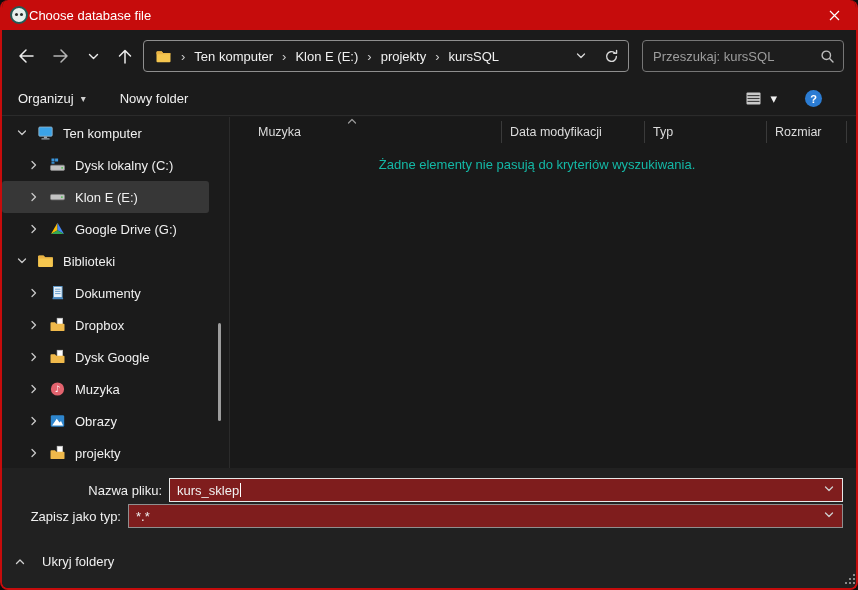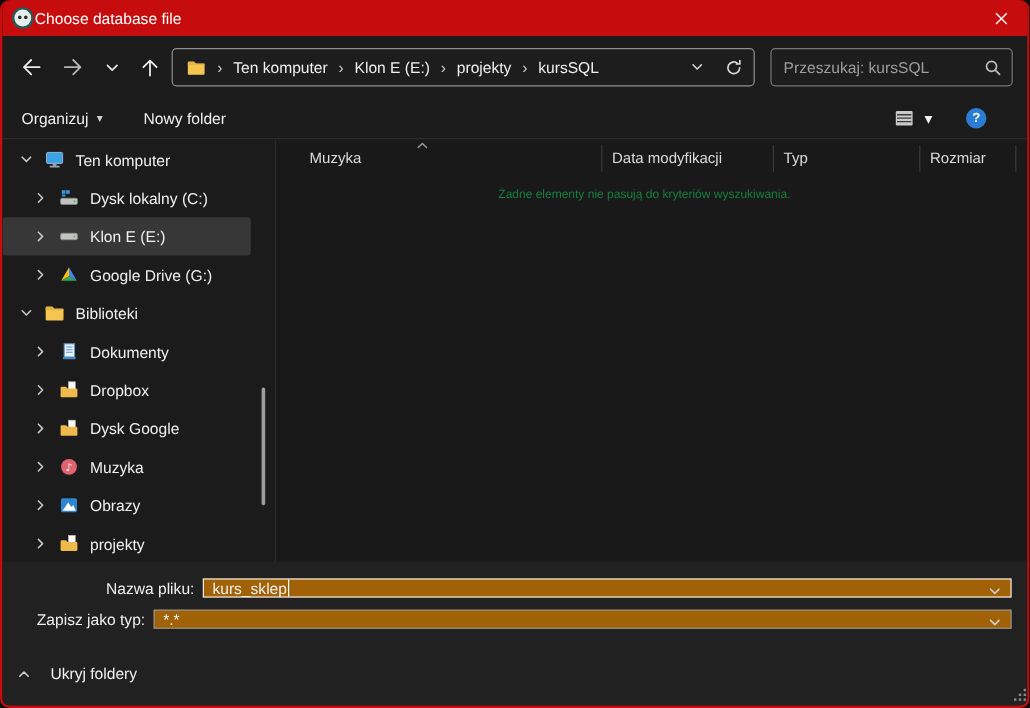--- a/index.html
+++ b/index.html
@@ -51,27 +51,27 @@
   .si .lbl { white-space:nowrap; }
   .si.lvl0 { padding-left:12px; } .si.lvl1 { padding-left:24px; }
   .si.sel { background:#373737; }
   .side-scroll { position:absolute; left:216px; top:206px; width:3px; height:98px; background:#9d9d9d; border-radius:2px; }
   .main { flex:1; position:relative; background:#191919; }
   .sortcaret { position:absolute; left:115px; top:-1px; }
   .cols { display:flex; margin-top:3px; height:24px; align-items:center; color:#dcdcdc; }
   .col { height:22px; display:flex; align-items:center; border-right:1px solid #3a3a3a; font-size:12.5px; }
   .c0 { width:272px; padding-left:28px; } .c1 { width:143px; padding-left:8px; }
   .c2 { width:122px; padding-left:8px; } .c3 { width:80px; padding-left:8px; }
-  .empty-msg { position:absolute; top:40px; left:0; right:12px; text-align:center; color:#15803d; font-size:10px; }
+  .empty-msg { position:absolute; top:40px; left:0; right:12px; text-align:center; color:#14b8a6; font-size:13px; }
   
   .bottom { position:absolute; top:468px; left:0; right:0; bottom:0; background:#212121; }
   .frow { position:absolute; left:0; right:13px; height:22px; display:flex; align-items:center; }
   .frow.r1 { top:11px;margin-left:41px; } .frow.r2 { top:37px; }
   .flabel { width:126px; text-align:right; padding-right:7px; flex:0 0 auto; color:#f0f0f0; }
-  .combo { flex:1; height:16px; background:#a16207; display:flex; align-items:center; padding:0 26px 0 7px; position:relative; }
+  .combo { flex:1; height:24px; background:#7f1d1d; display:flex; align-items:center; padding:0 26px 0 7px; position:relative; }
   .combo.focus { border:1px solid #e8e8e8; } .combo.plain { border:1px solid #8f8f8f; }
   .combo .cv { white-space:nowrap; overflow:hidden; }
   .caret-bar { width:1px; height:14px; background:#ffffff; margin-left:1px; flex:0 0 auto; }
   .combo .dd { position:absolute; right:6px; top:3px; }
   .hide-folders { position:absolute; left:12px; top:86px; display:flex; align-items:center; gap:16px; }
   .btn { position:absolute; top:80px; width:85px; height:26px; background:#2d2d2d; border-radius:5px;
     display:flex; align-items:center; justify-content:center; color:#fff; font-size:13px; }
   .btn.save { right:119px; border:2px solid #dcdcdc; } .btn.cancel { right:19px; border:1px solid #8a8a8a; }
   .grip { position:absolute; right:1px; bottom:3px; width:11px; height:11px; }
   .grip i { position:absolute; width:2px; height:2px; background:#8a8a8a; }

